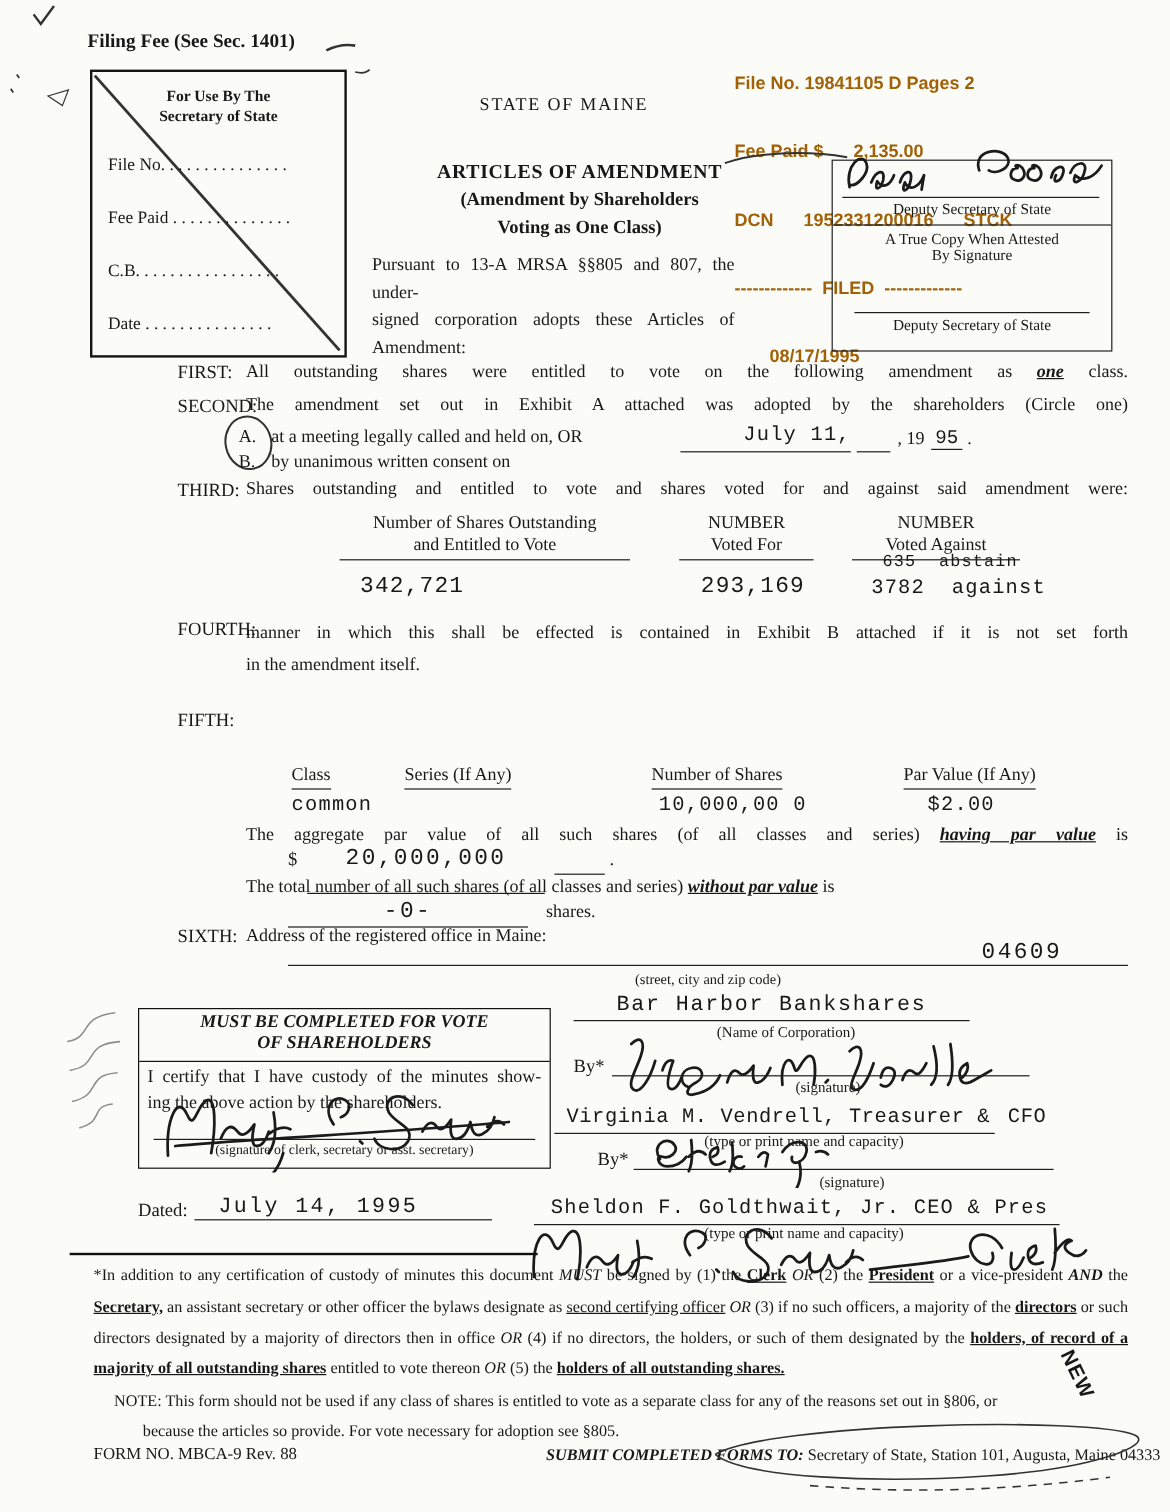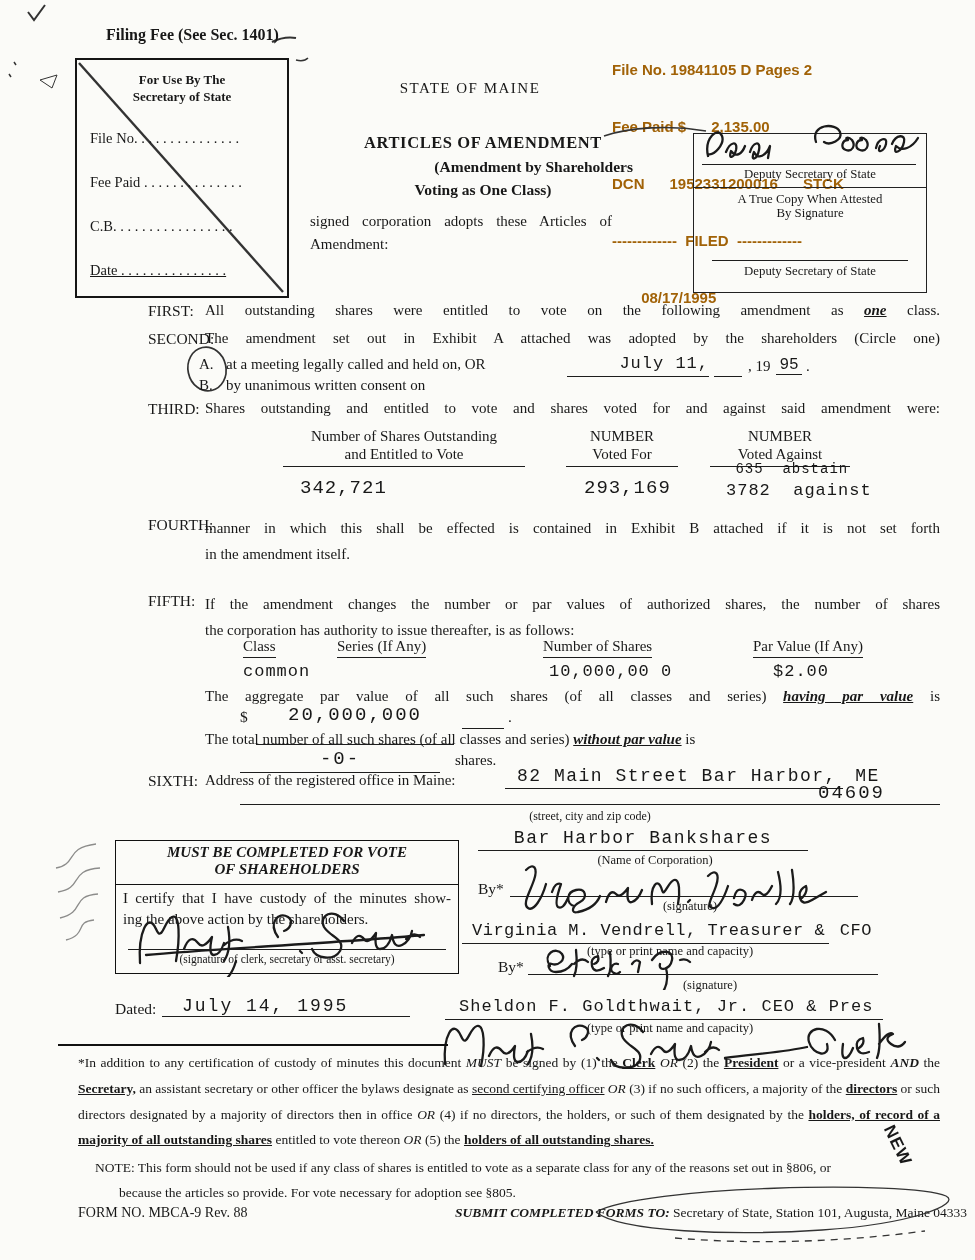--- a/index.html
+++ b/index.html
@@ -29,46 +29,47 @@
 <div id="page">
 
   <svg class="abs artifact" style="left:0;top:0" width="320" height="110" viewBox="0 0 320 110">
     <path d="M28,12 l6,8 l11,-15" stroke-width="2"></path>
     <path d="M14,62 l2,3 M9,74 l2,3" stroke-width="1.5"></path>
     <path d="M40,80 l17,-5 -5,13 z" fill="#222" stroke="none"></path>
     <path d="M272,42 q12,-6 24,-4" stroke-width="2.2"></path>
     <path d="M296,60 q8,2 12,-2" stroke-width="1.5"></path>
   </svg>
 
-  <div class="line b" style="left:73px;top:26px;font-size:16px;margin-left:33px;">Filing Fee (See Sec. 1401)</div>
+  <div class="line b" style="left:73px;top:26px;font-size:16px;">Filing Fee (See Sec. 1401)</div>
   <div class="abs" style="left:75px;top:58px;width:210px;height:236px;border:2px solid #151515;">
     <svg class="abs artifact" style="left:0;top:0" width="210" height="236" viewBox="0 0 210 236">
       <line x1="2" y1="3" x2="206" y2="232" stroke-width="2.4" stroke="#111"></line>
     </svg>
     <div class="abs b ctr" style="left:0;top:12px;width:210px;font-size:13px;">For Use By The</div>
     <div class="abs b ctr" style="left:0;top:29px;width:210px;font-size:13px;">Secretary of State</div>
     <div class="abs pre" style="left:13px;top:70px;font-size:14.5px;">File No. . . . . . . . . . . . . . .</div>
     <div class="abs pre" style="left:13px;top:114px;font-size:14.5px;">Fee Paid . . . . . . . . . . . . . .</div>
     <div class="abs pre" style="left:13px;top:158px;font-size:14.5px;">C.B. . . . . . . . . . . . . . . . .</div>
-    <div class="abs pre" style="left:13px;top:202px;font-size:14.5px;text-decoration:underline;">Date . . . . . . . . . . . . . . .</div>
+    <div class="abs pre" style="left:13px;top:202px;font-size:14.5px;">Date . . . . . . . . . . . . . . .</div>
   </div>
 
   <div class="abs sans pre" style="left:612px;top:22px;font-weight:700;font-size:15px;line-height:19px;color:#a16207;">
     <div>File No. 19841105 D Pages 2</div>
     <div>Fee Paid $      2,135.00</div>
     <div>DCN      1952331200016      STCK</div>
     <div>-------------  FILED  -------------</div>
     <div>       08/17/1995</div>
   </div>
 
   <div class="abs ctr" style="left:360px;top:80px;width:220px;font-size:15px;letter-spacing:1.5px;">STATE OF MAINE</div>
   <div class="abs ctr b" style="left:333px;top:133px;width:300px;font-size:16.5px;letter-spacing:0.6px;">ARTICLES OF AMENDMENT</div>
-  <div class="abs ctr b" style="left:333px;top:158px;width:300px;font-size:15.5px;text-align:right;">(Amendment by Shareholders</div>
+  <div class="abs ctr b" style="left:333px;top:158px;width:300px;font-size:15.5px;">(Amendment by Shareholders</div>
   <div class="abs ctr b" style="left:333px;top:181px;width:300px;font-size:15.5px;">Voting as One Class)</div>
   <div class="abs" style="left:310px;top:210px;width:302px;font-size:15px;line-height:23px;">
+    <div class="jl">Pursuant to 13-A MRSA §§805 and 807, the under-</div>
     <div class="jl">signed corporation adopts these Articles of</div>
     <div>Amendment:</div>
   </div>
 
   <svg class="abs artifact" style="left:600px;top:120px" width="110" height="22" viewBox="0 0 110 22">
     <path d="M4,16 C30,7 70,5 106,11" stroke-width="1.6"></path>
   </svg>
 
   <div class="abs" style="left:693px;top:133px;width:232px;height:158px;border:1.6px solid #222;">
     <svg class="sig abs" style="left:4px;top:-12px" width="226" height="44" viewBox="0 0 226 44">
@@ -121,45 +122,38 @@
   <div class="line mono pre" style="left:726px;top:461px;font-size:14px;letter-spacing:1px;"> 635  abstain</div>
   <div class="line mono pre" style="left:726px;top:481px;font-size:17px;letter-spacing:1px;">3782  against</div>
 
   <div class="line" style="left:148px;top:516px;font-size:15.5px;">FOURTH:</div>
   <div class="abs" style="left:205px;top:516px;width:735px;font-size:15px;line-height:25.5px;">
     <div class="jl">manner in which this shall be effected is contained in Exhibit B attached if it is not set forth</div>
     <div>in the amendment itself.</div>
   </div>
 
   <div class="line" style="left:148px;top:592px;font-size:15.5px;">FIFTH:</div>
-  <div class="abs" style="left:205px;top:592px;width:735px;font-size:15px;line-height:25.5px;">
-    <div class="jl">If the amendment changes the number or par values of authorized shares, the number of shares</div>
-    <div>the corporation has authority to issue thereafter, is as follows:</div>
-  </div>
   <div class="line ul" style="left:243px;top:638px;font-size:15px;padding-bottom:2px;">Class</div>
   <div class="line ul" style="left:337px;top:638px;font-size:15px;padding-bottom:2px;">Series (If Any)</div>
   <div class="line ul" style="left:543px;top:638px;font-size:15px;padding-bottom:2px;">Number of Shares</div>
   <div class="line ul" style="left:753px;top:638px;font-size:15px;padding-bottom:2px;">Par Value (If Any)</div>
   <div class="line mono" style="left:243px;top:662px;font-size:17px;letter-spacing:1px;">common</div>
   <div class="line mono pre" style="left:549px;top:662px;font-size:17px;letter-spacing:1px;">10,000,00 0</div>
   <div class="line mono" style="left:773px;top:662px;font-size:17px;letter-spacing:1px;">$2.00</div>
   <div class="abs jl" style="left:205px;top:688px;width:735px;font-size:15px;"><span>The aggregate par value of all such shares (of all classes and series) </span><span class="rb ri ru">having par value</span><span> is</span></div>
   <div class="line" style="left:240px;top:708px;font-size:15.5px;">$</div>
   <div class="abs ul ctr mono" style="left:256px;top:704px;width:198px;font-size:19px;letter-spacing:2px;padding-bottom:18px;">20,000,000</div>
   <div class="abs ul" style="left:462px;top:712px;width:42px;height:16px;"></div>
   <div class="line" style="left:508px;top:708px;font-size:15.5px;">.</div>
   <div class="abs" style="left:205px;top:731px;width:735px;font-size:15px;"><span>The total number of all such shares (of all classes and series) </span><span class="rb ri ru">without par value</span><span> is</span></div>
   <div class="abs ul ctr mono" style="left:240px;top:748px;width:200px;font-size:19px;letter-spacing:2px;padding-bottom:2px;">-0-</div>
   <div class="line" style="left:455px;top:752px;font-size:15px;">shares.</div>
 
   <div class="line" style="left:148px;top:772px;font-size:15.5px;">SIXTH:</div>
   <div class="line" style="left:205px;top:772px;font-size:15px;">Address of the registered office in Maine:</div>
-  <div class="line" style="left:505px;top:765px;font-size:18px;">
-    <span class="ul mono" style="letter-spacing:1.5px;padding:0 6px 2px 12px;">82 Main Street  Bar Harbor,</span><span class="mono" style="letter-spacing:1.5px;"> ME</span>
-  </div>
   <div class="abs ul" style="left:240px;top:782px;width:700px;height:22px;text-align:right;">
     <span class="mono" style="font-size:19px;letter-spacing:2px;padding-right:55px;">04609</span>
   </div>
   <div class="abs ctr cap" style="left:470px;top:809px;width:240px;">(street, city and zip code)</div>
 
   <div class="abs ul ctr mono" style="left:478px;top:828px;width:330px;font-size:18px;letter-spacing:1.5px;padding-bottom:2px;">Bar Harbor Bankshares</div>
   <div class="abs ctr cap" style="left:545px;top:853px;width:220px;font-size:12.5px;">(Name of Corporation)</div>
 
   <svg class="abs artifact" style="left:46px;top:838px;opacity:.55" width="72" height="108" viewBox="0 0 72 108">
     <path d="M50,6 C18,10 32,26 10,30" stroke-width="1.3"></path>

